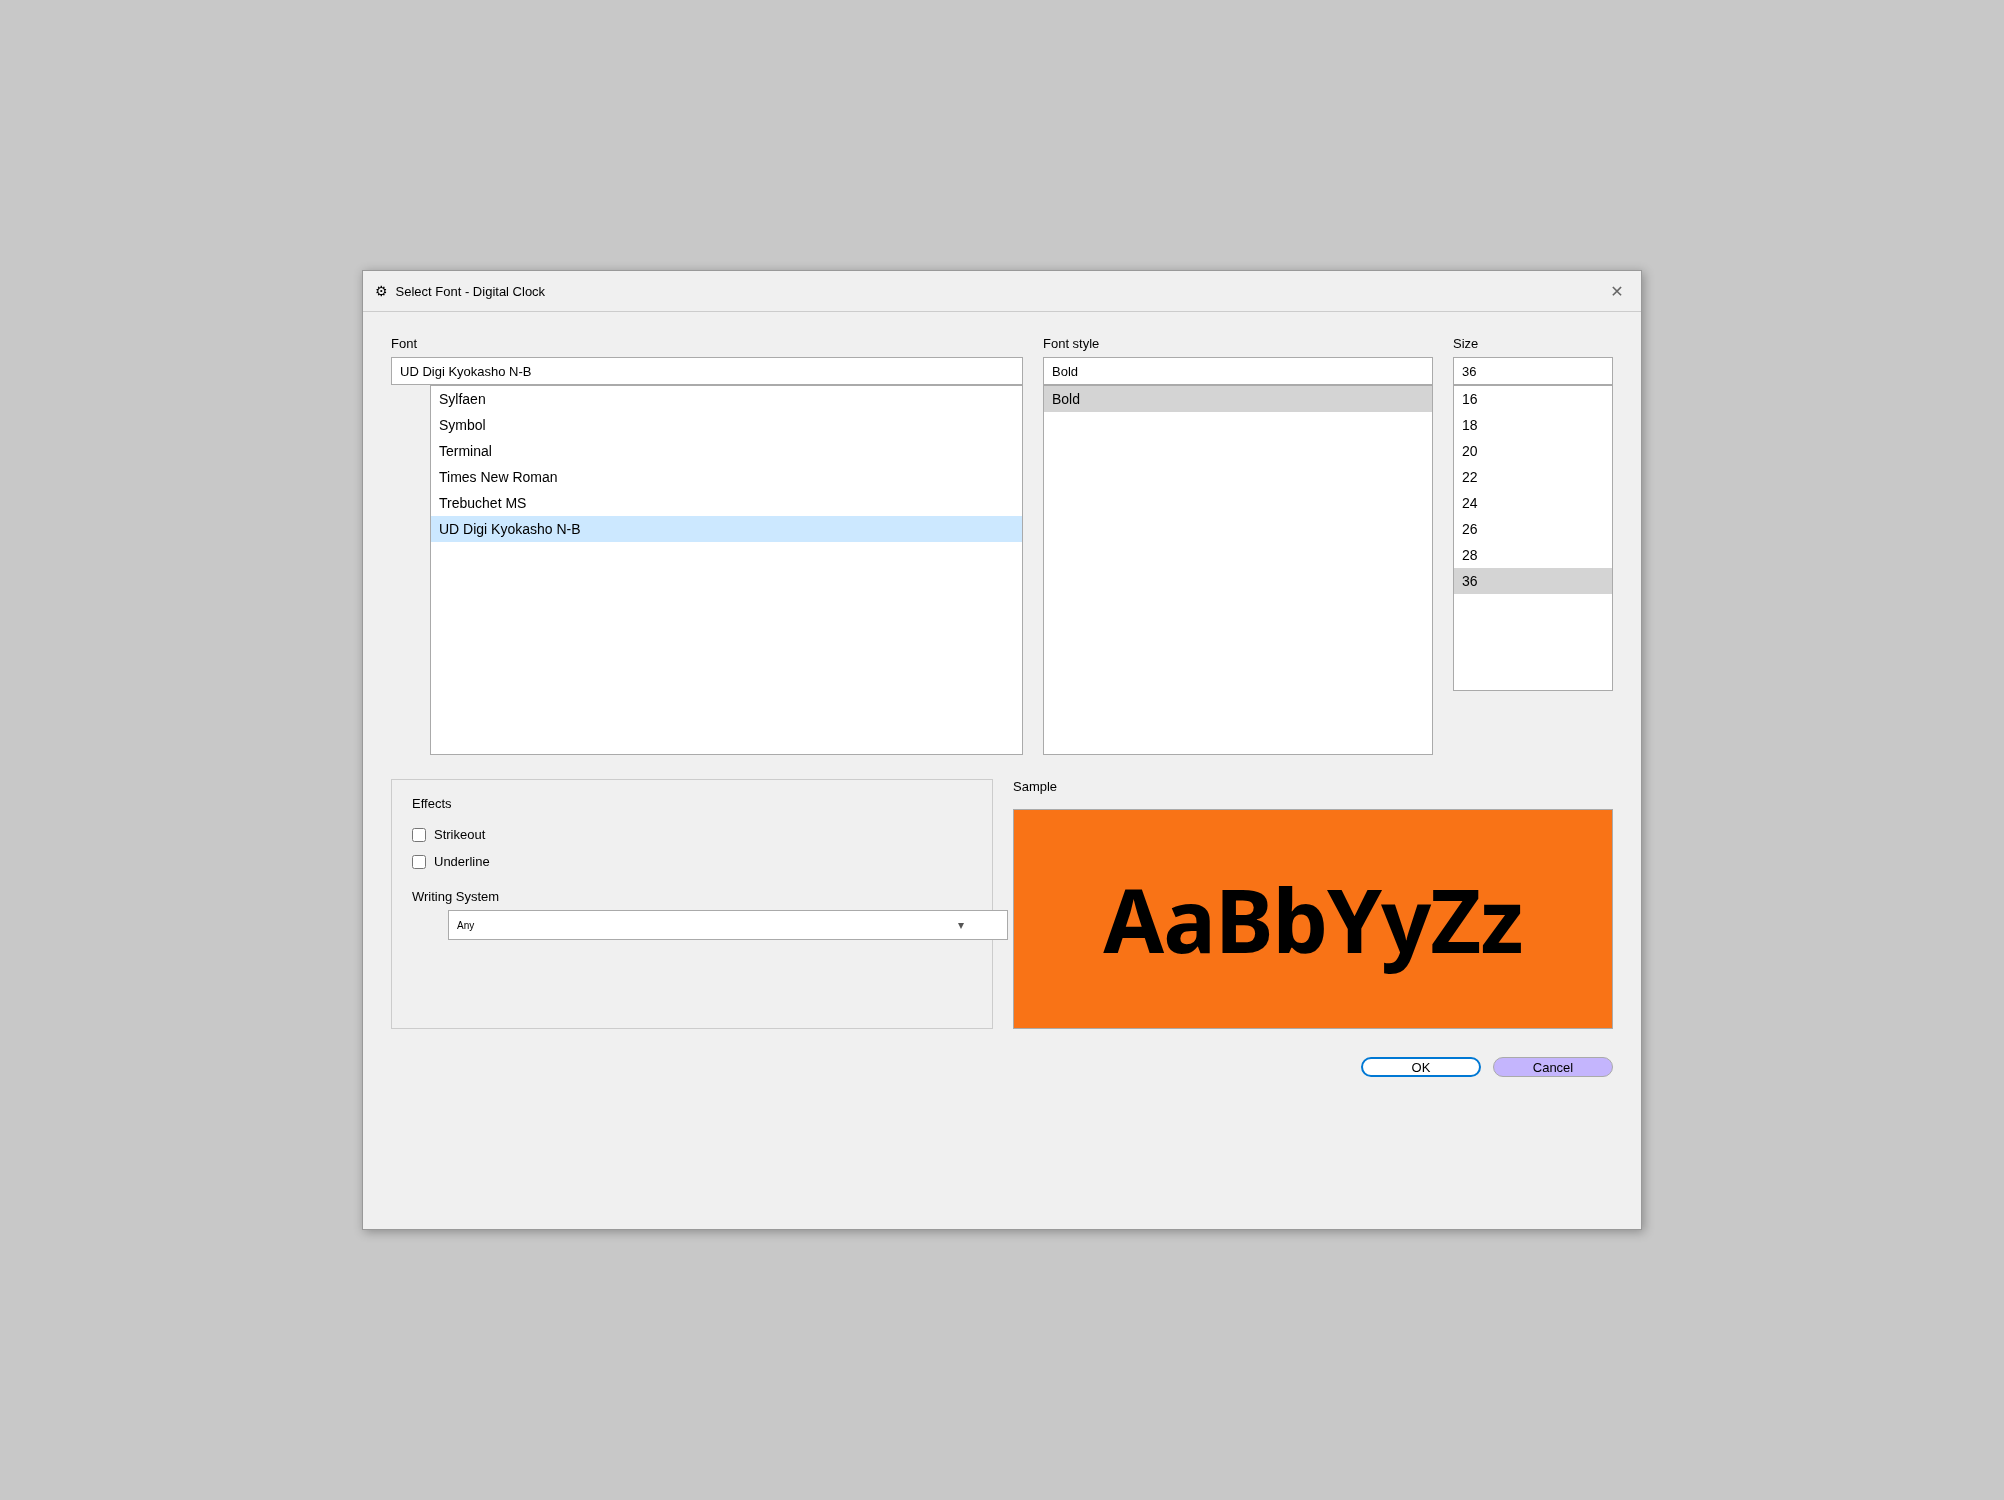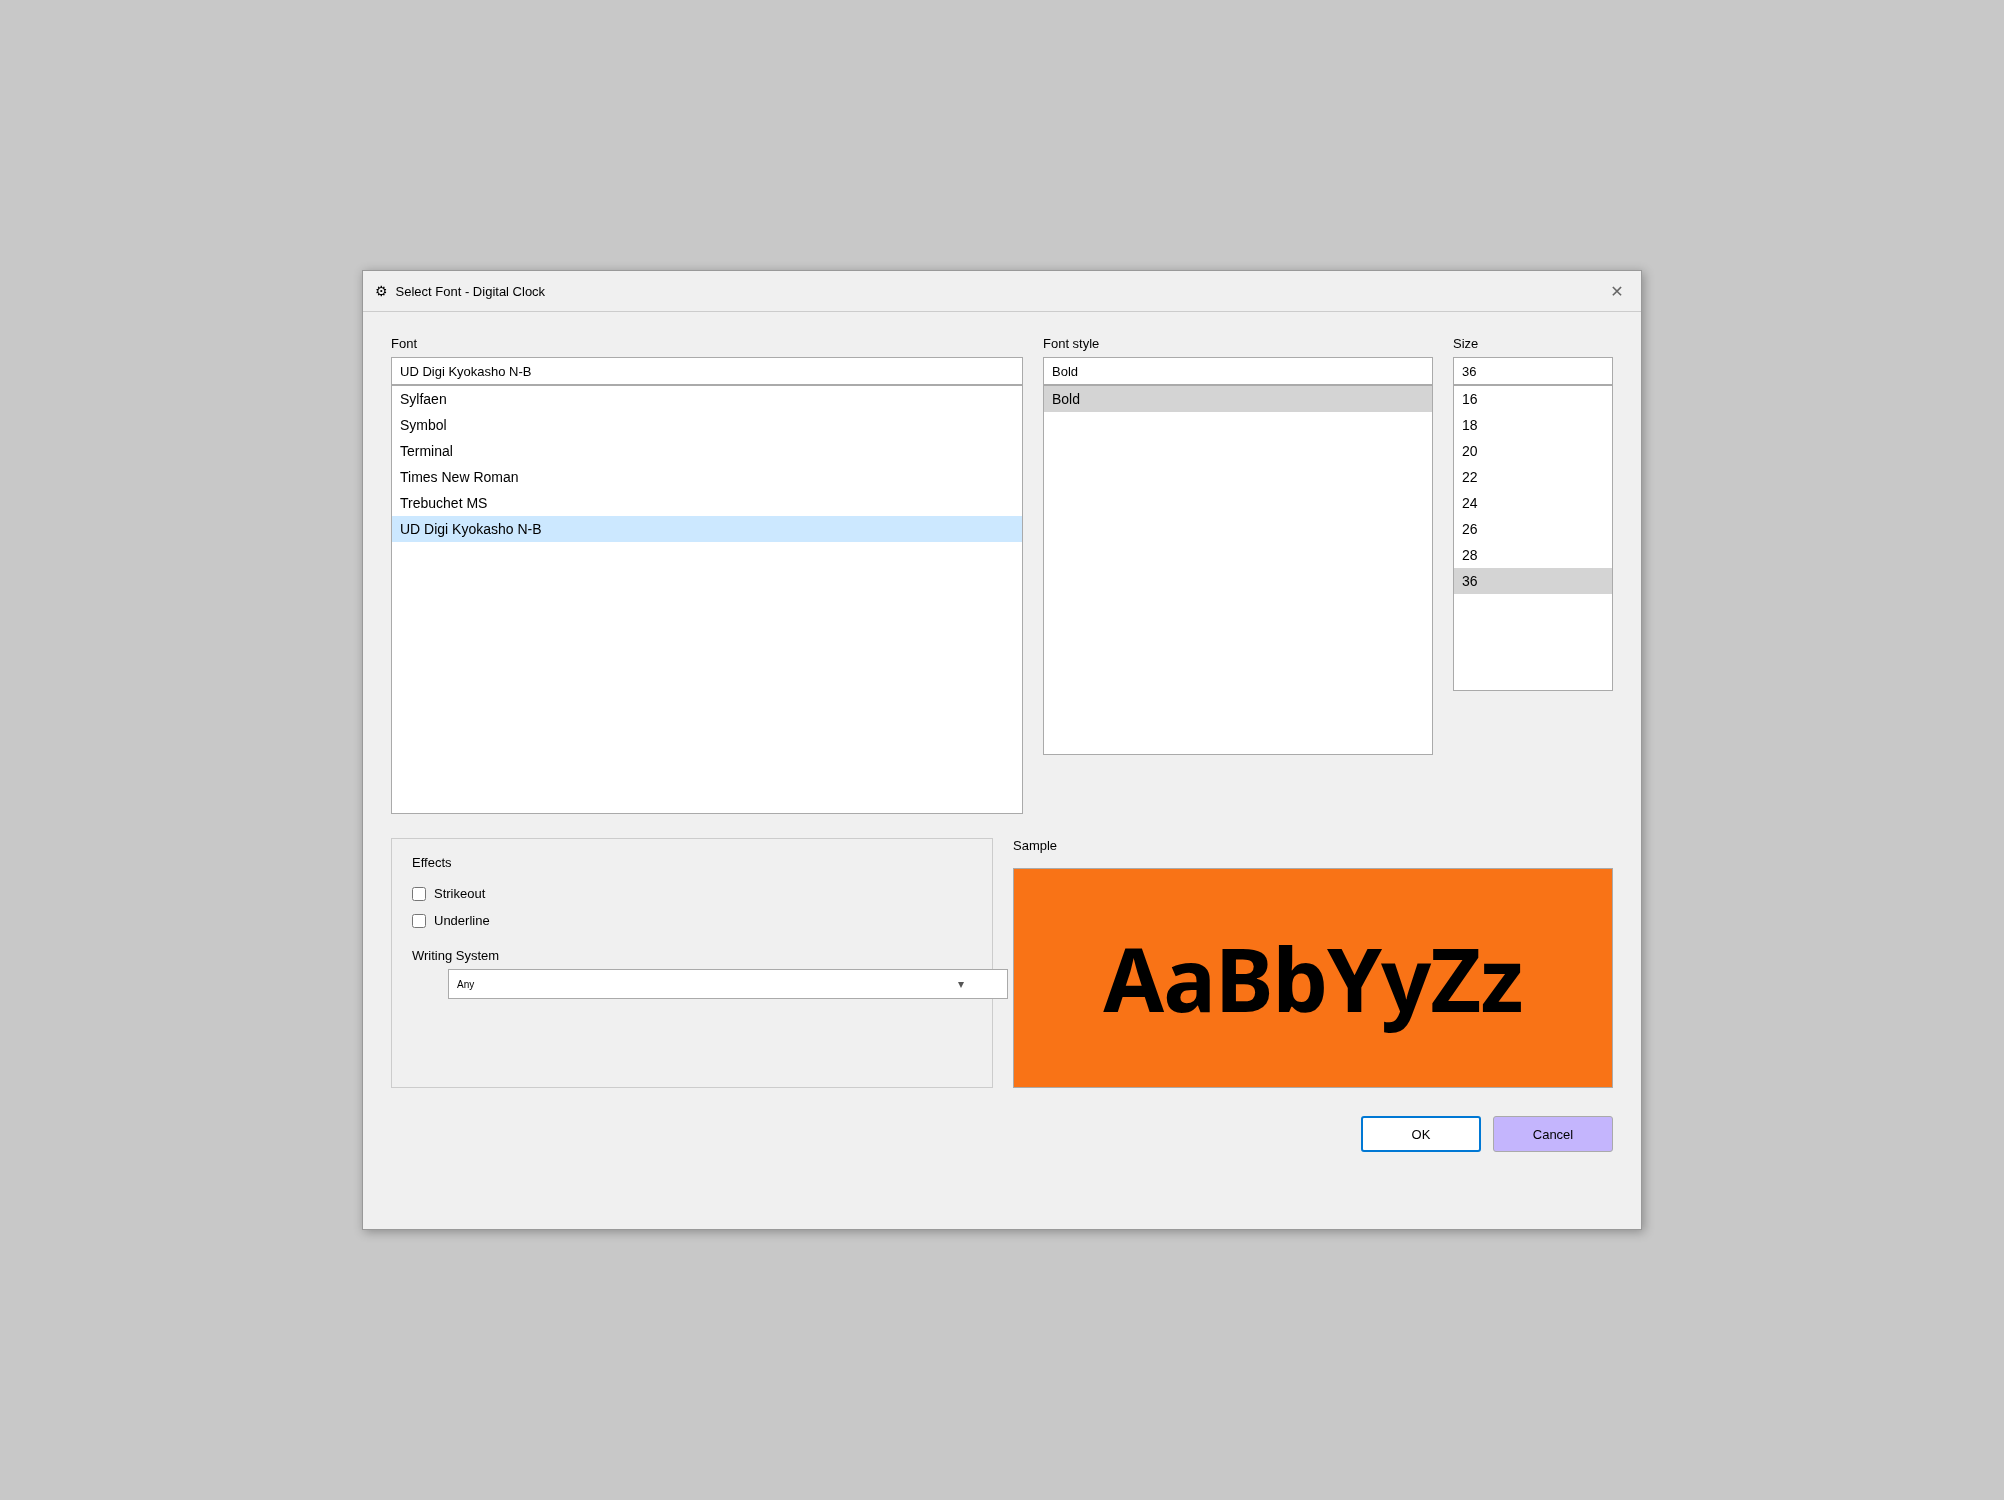--- a/index.html
+++ b/index.html
@@ -100,21 +100,22 @@
     }
 
     .list-container {
       border: 1px solid #aaa;
       background: white;
       overflow-y: scroll;
       position: relative;
     }
 
     .font-list {
-      height: 429px;
+      height: 370px;
+      margin-left: 39px;
     }
 
     .font-style-list {
       height: 370px;
     }
 
     .size-list {
       height: 306px;
     }
 
@@ -239,24 +240,24 @@
 
     .buttons-row {
       display: flex;
       justify-content: flex-end;
       gap: 12px;
       margin-top: 28px;
     }
 
     .btn {
       width: 120px;
-      height: 36px;
-      font-size: 13px;
-      cursor: pointer;
-      border-radius: 3px;
+      height: 20px;
+      font-size: 13px;
+      cursor: pointer;
+      border-radius: 14px;
     }
 
     .btn-ok {
       background: white;
       border: 2px solid #0078d4;
       color: #000;
     }
 
     .btn-cancel {
       background: #c4b5fd;

